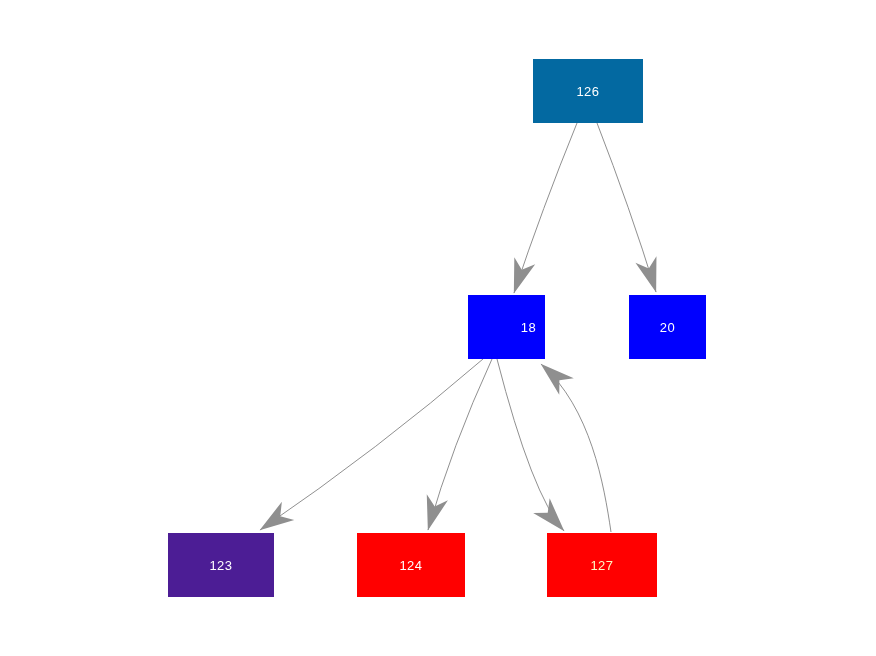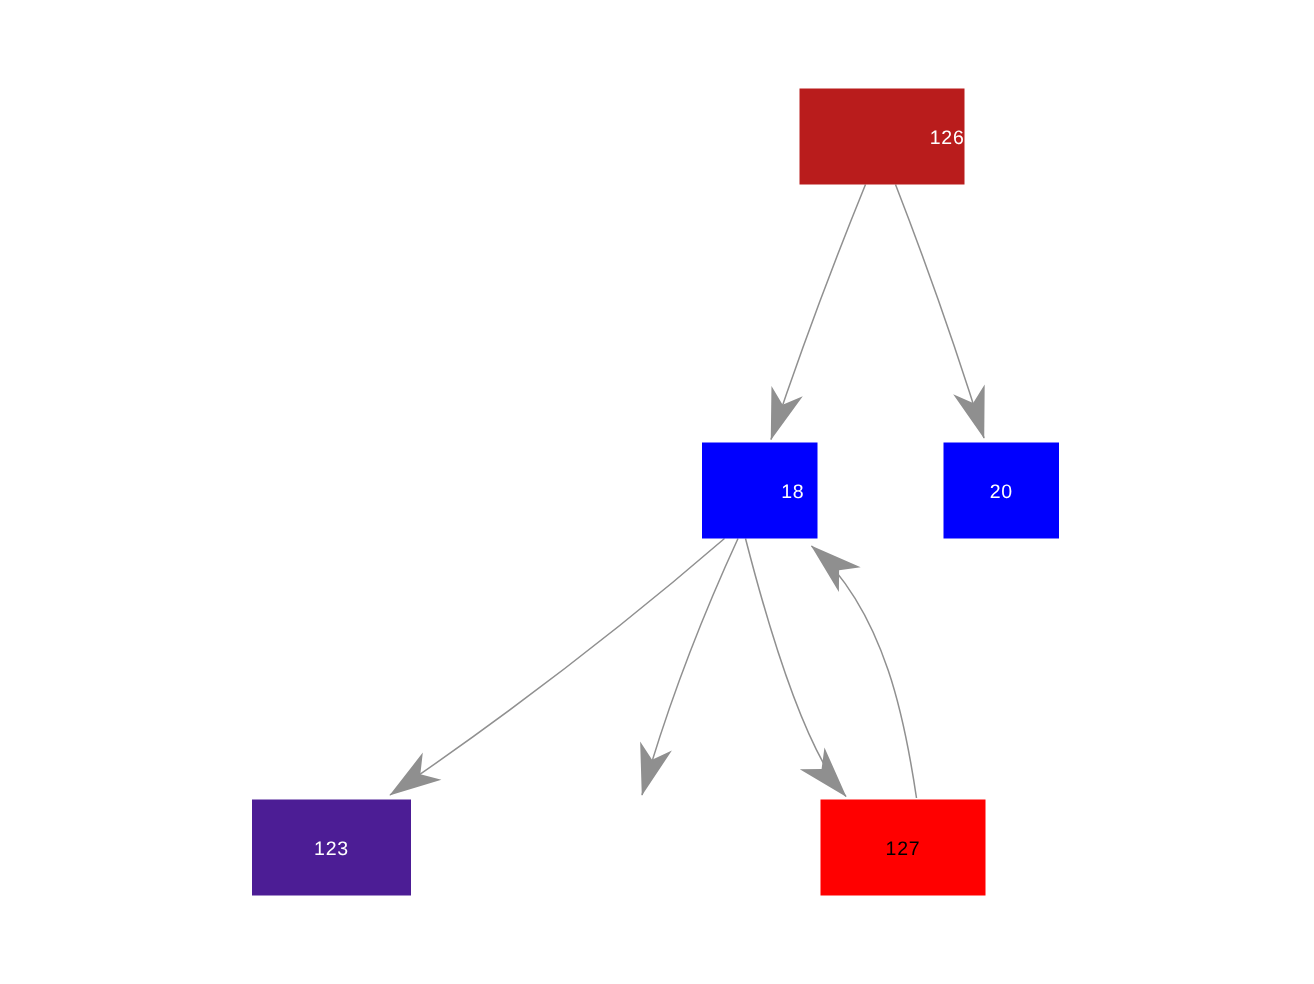--- a/index.html
+++ b/index.html
@@ -51,29 +51,32 @@
     <g id="edge-group">
         <path d="M577,123 Q542,209 514,293" fill="none" stroke="#909090" stroke-width="1" marker-end="url(#arrowhead)"></path>
         <path d="M597,123 Q630,208 656,292" fill="none" stroke="#909090" stroke-width="1" marker-end="url(#arrowhead)"></path>
         <path d="M483,359 Q380,448 260,530" fill="none" stroke="#909090" stroke-width="1" marker-end="url(#arrowhead)"></path>
         <path d="M492,359 Q452,446 428,530" fill="none" stroke="#909090" stroke-width="1" marker-end="url(#arrowhead)"></path>
         <path d="M497,359 Q532,495 564,531" fill="none" stroke="#909090" stroke-width="1" marker-end="url(#arrowhead)"></path>
         <path d="M611,532 C604,485 591,408 541,364" fill="none" stroke="#909090" stroke-width="1" marker-end="url(#arrowhead)"></path>
       </g>
   </svg>
 
-  <div class="node" style="left: 533px; top: 59px; width: 110px; height: 64px; background: #b91c1c; justify-content: flex-end;">
+  <div class="node" style="left: 533px; top: 59px; width: 110px; height: 64px; background: #0369a1;">
     <span class="node-label" style="color: rgb(255, 255, 255);">126</span>
   </div>
   <div class="node" style="left: 468px; top: 295px; width: 77px; height: 64px; background: rgb(0, 0, 255);">
     <span class="node-label" style="color: rgb(255, 255, 255); margin-left: 44px;">18</span>
   </div>
   <div class="node" style="left: 629px; top: 295px; width: 77px; height: 64px; background: rgb(0, 0, 255); align-items: center;">
     <span class="node-label" style="color: rgb(255, 255, 255);">20</span>
   </div>
   <div class="node" style="left: 168px; top: 533px; width: 106px; height: 64px; background: #4c1d95;">
     <span class="node-label" style="color: rgb(255, 255, 255);">123</span>
   </div>
+  <div class="node" style="left: 357px; top: 533px; width: 108px; height: 64px; background: rgb(255, 0, 0);">
+    <span class="node-label" style="color: rgb(255, 255, 255);">124</span>
+  </div>
   <div class="node" style="left: 547px; top: 533px; width: 110px; height: 64px; background: rgb(255, 0, 0);">
-    <span class="node-label" style="color: #000000;">127</span>
+    <span class="node-label" style="color: #fef9c3;">127</span>
   </div>
 
 </div>
 
 </body></html>

